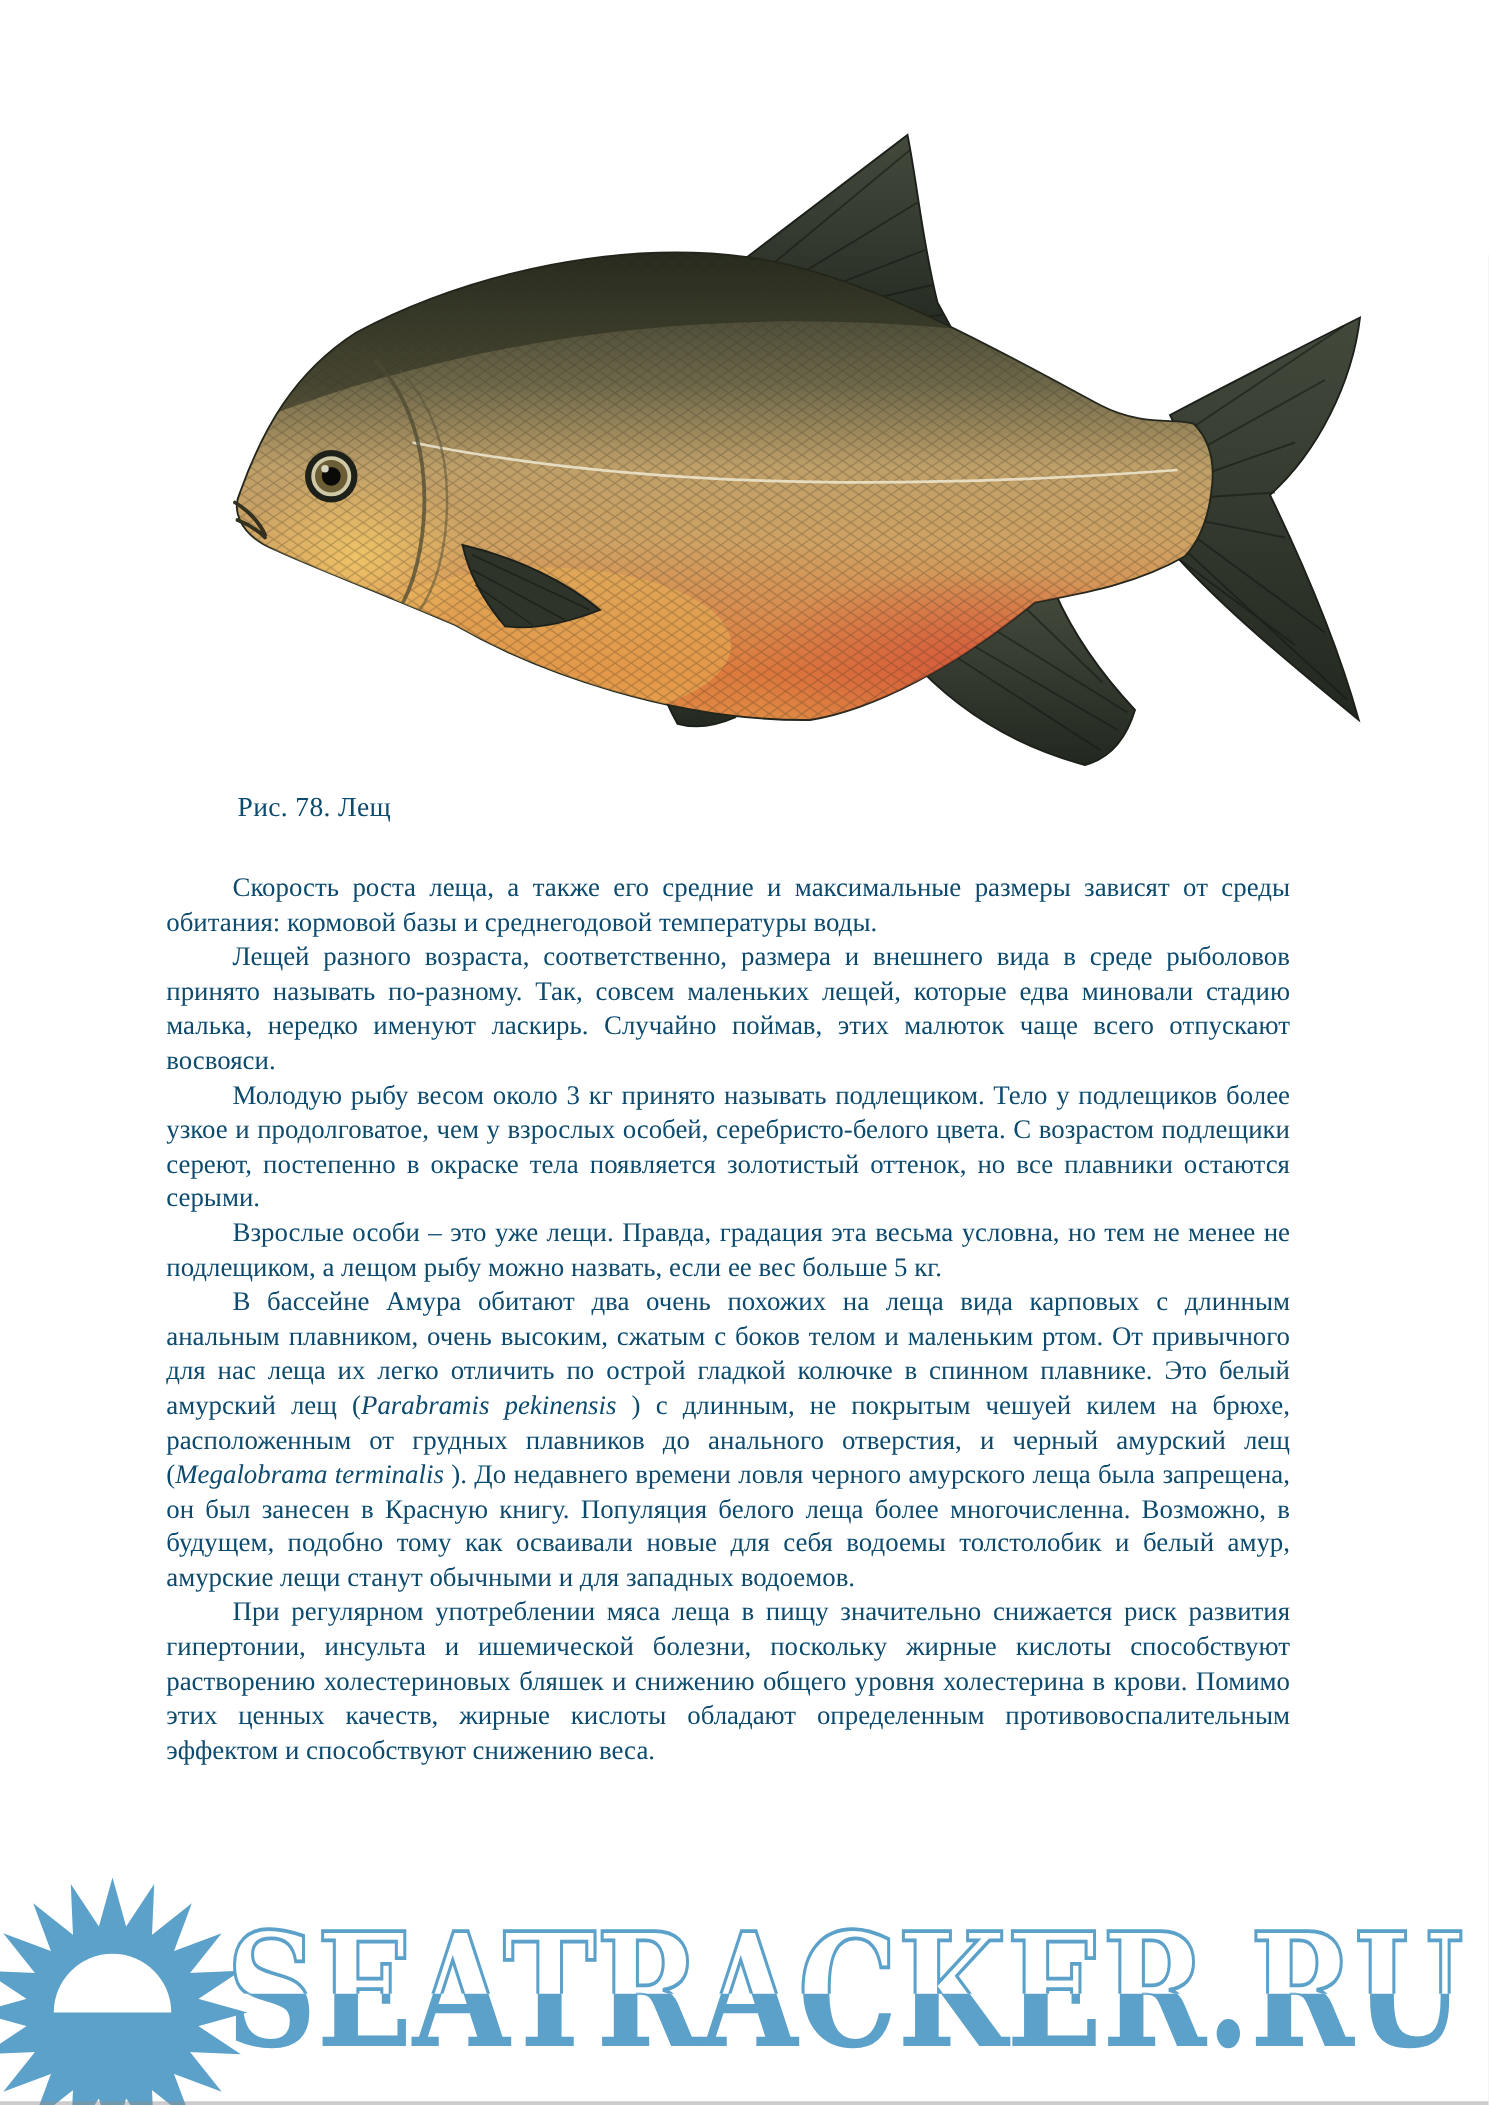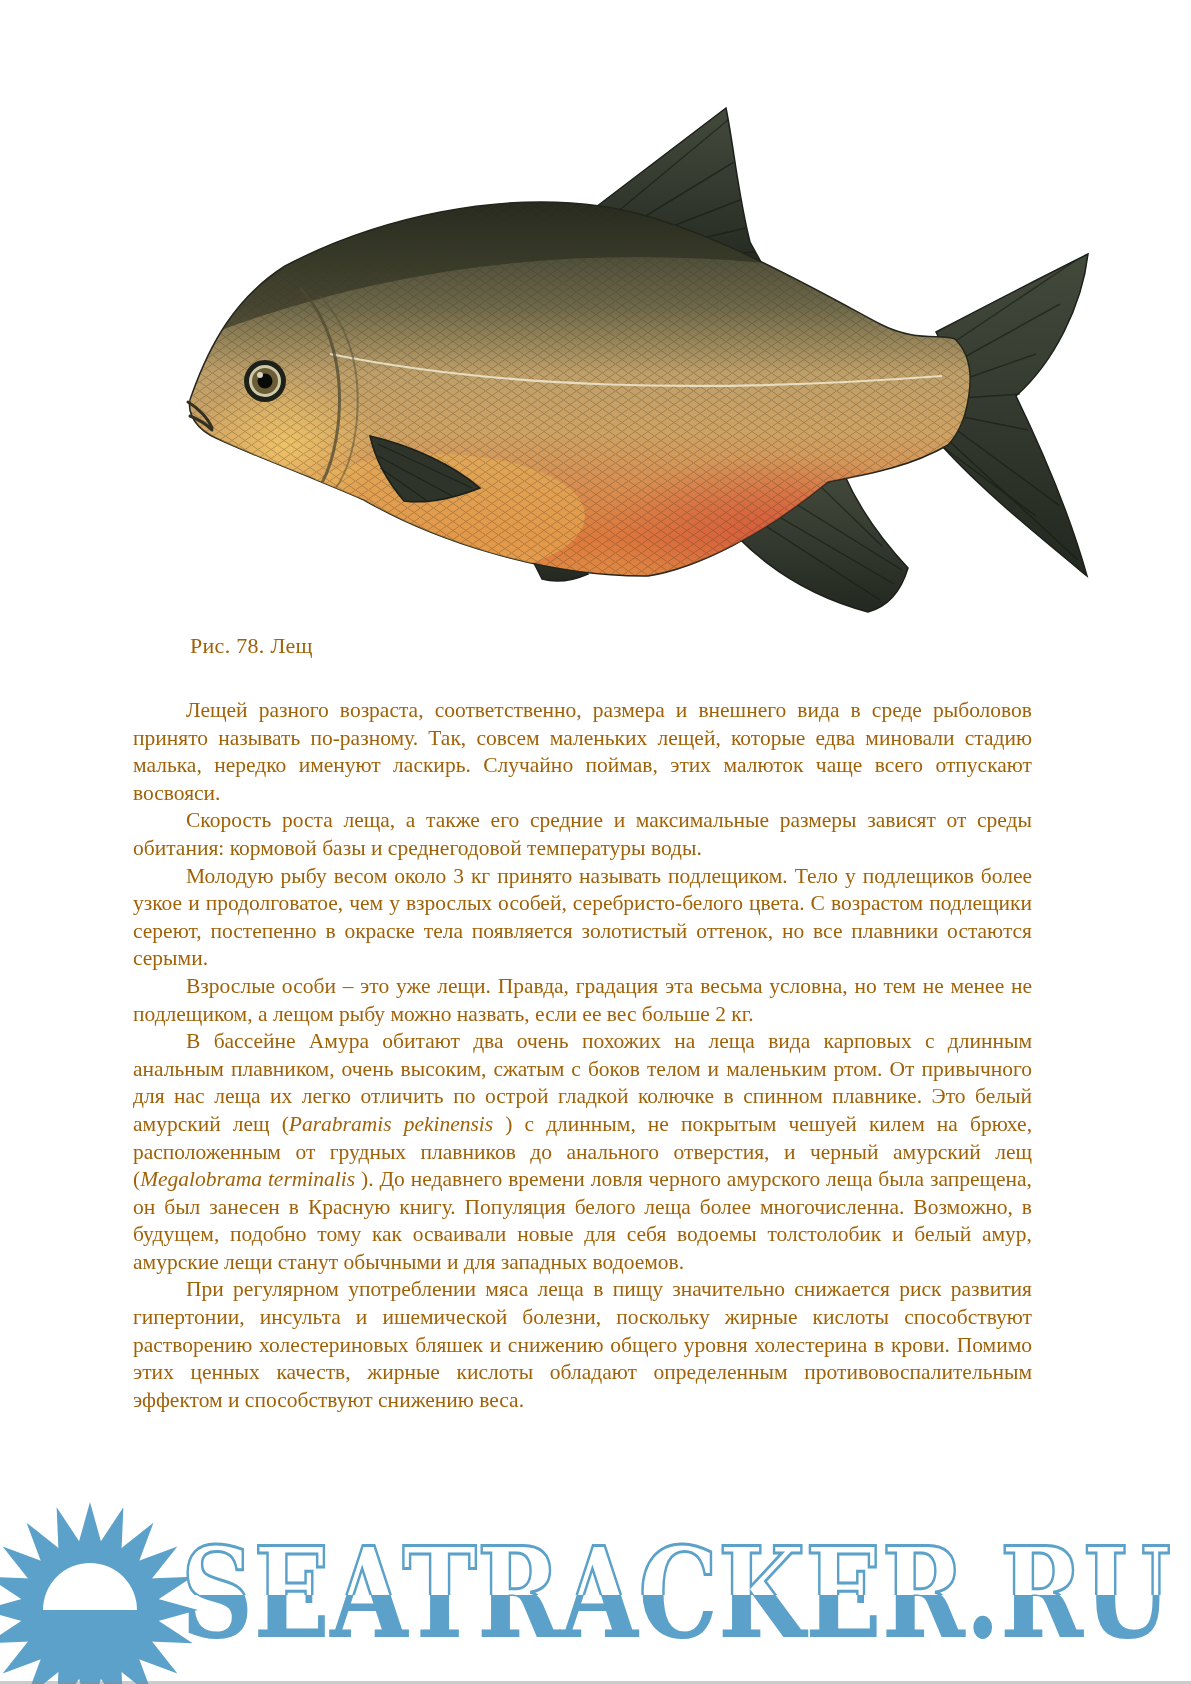--- a/index.html
+++ b/index.html
@@ -1,19 +1,19 @@
 <!DOCTYPE html>
 <html><head>
 <meta charset="utf-8">
 <style>
   html,body{margin:0;padding:0;background:#e8e8e8;}
   .page{
     position:relative;width:1191px;height:1684px;margin:0 auto;
     background:#ffffff;overflow:hidden;
-    font-family:"Liberation Serif",serif;color:#a16207;
+    font-family:"Liberation Serif",serif;color:#0c4a6e;
   }
   .figure{position:absolute;left:180px;top:76px;width:920px;height:540px;}
   .figure svg{overflow:visible;}
   .caption{position:absolute;left:190px;top:633px;font-size:22px;letter-spacing:.3px;}
   .text-block{
     position:absolute;left:133px;top:697px;width:899px;
     font-size:21.5px;line-height:27.6px;text-align:justify;
   }
   .text-block p{margin:0;text-indent:53px;}
   .text-block .latin{font-style:italic;margin-top:32px;}
@@ -125,24 +125,24 @@
             <path d="M198,380 L272,420"></path>
             <path d="M200,392 L246,424"></path>
         </g>
       </g>
     </svg>
   </div>
 
   <div class="caption">Рис. 78. Лещ</div>
 
   <div class="text-block">
+    <p>Скорость роста леща, а также его средние и максимальные размеры зависят от среды обитания: кормовой базы и среднегодовой температуры воды.</p>
     <p>Лещей разного возраста, соответственно, размера и внешнего вида в среде рыболовов принято называть по-разному. Так, совсем маленьких лещей, которые едва миновали стадию малька, нередко именуют ласкирь. Случайно поймав, этих малюток чаще всего отпускают восвояси.</p>
-    <p>Скорость роста леща, а также его средние и максимальные размеры зависят от среды обитания: кормовой базы и среднегодовой температуры воды.</p>
     <p>Молодую рыбу весом около 3 кг принято называть подлещиком. Тело у подлещиков более узкое и продолговатое, чем у взрослых особей, серебристо-белого цвета. С возрастом подлещики сереют, постепенно в окраске тела появляется золотистый оттенок, но все плавники остаются серыми.</p>
-    <p>Взрослые особи – это уже лещи. Правда, градация эта весьма условна, но тем не менее не подлещиком, а лещом рыбу можно назвать, если ее вес больше 2 кг.</p>
+    <p>Взрослые особи – это уже лещи. Правда, градация эта весьма условна, но тем не менее не подлещиком, а лещом рыбу можно назвать, если ее вес больше 5 кг.</p>
     <p><span>В бассейне Амура обитают два очень похожих на леща вида карповых с длинным анальным плавником, очень высоким, сжатым с боков телом и маленьким ртом. От привычного для нас леща их легко отличить по острой гладкой колючке в спинном плавнике. Это белый амурский лещ (</span><span class="latin">Parabramis pekinensis</span><span> ) с длинным, не покрытым чешуей килем на брюхе, расположенным от грудных плавников до анального отверстия, и черный амурский лещ (</span><span class="latin">Megalobrama terminalis</span><span> ). До недавнего времени ловля черного амурского леща была запрещена, он был занесен в Красную книгу. Популяция белого леща более многочисленна. Возможно, в будущем, подобно тому как осваивали новые для себя водоемы толстолобик и белый амур, амурские лещи станут обычными и для западных водоемов.</span></p>
     <p>При регулярном употреблении мяса леща в пищу значительно снижается риск развития гипертонии, инсульта и ишемической болезни, поскольку жирные кислоты способствуют растворению холестериновых бляшек и снижению общего уровня холестерина в крови. Помимо этих ценных качеств, жирные кислоты обладают определенным противовоспалительным эффектом и способствуют снижению веса.</p>
   </div>
 
   <div class="watermark">
     <svg class="sun" width="220" height="220" viewBox="0 0 220 220" xmlns="http://www.w3.org/2000/svg">
       <g id="sun-rays" fill="#5ba1c9">
           <polygon points="110,2 95,56 125,56" transform="rotate(0 110 110)"></polygon>
           <polygon points="110,2 95,56 125,56" transform="rotate(18 110 110)"></polygon>
           <polygon points="110,2 95,56 125,56" transform="rotate(36 110 110)"></polygon>

